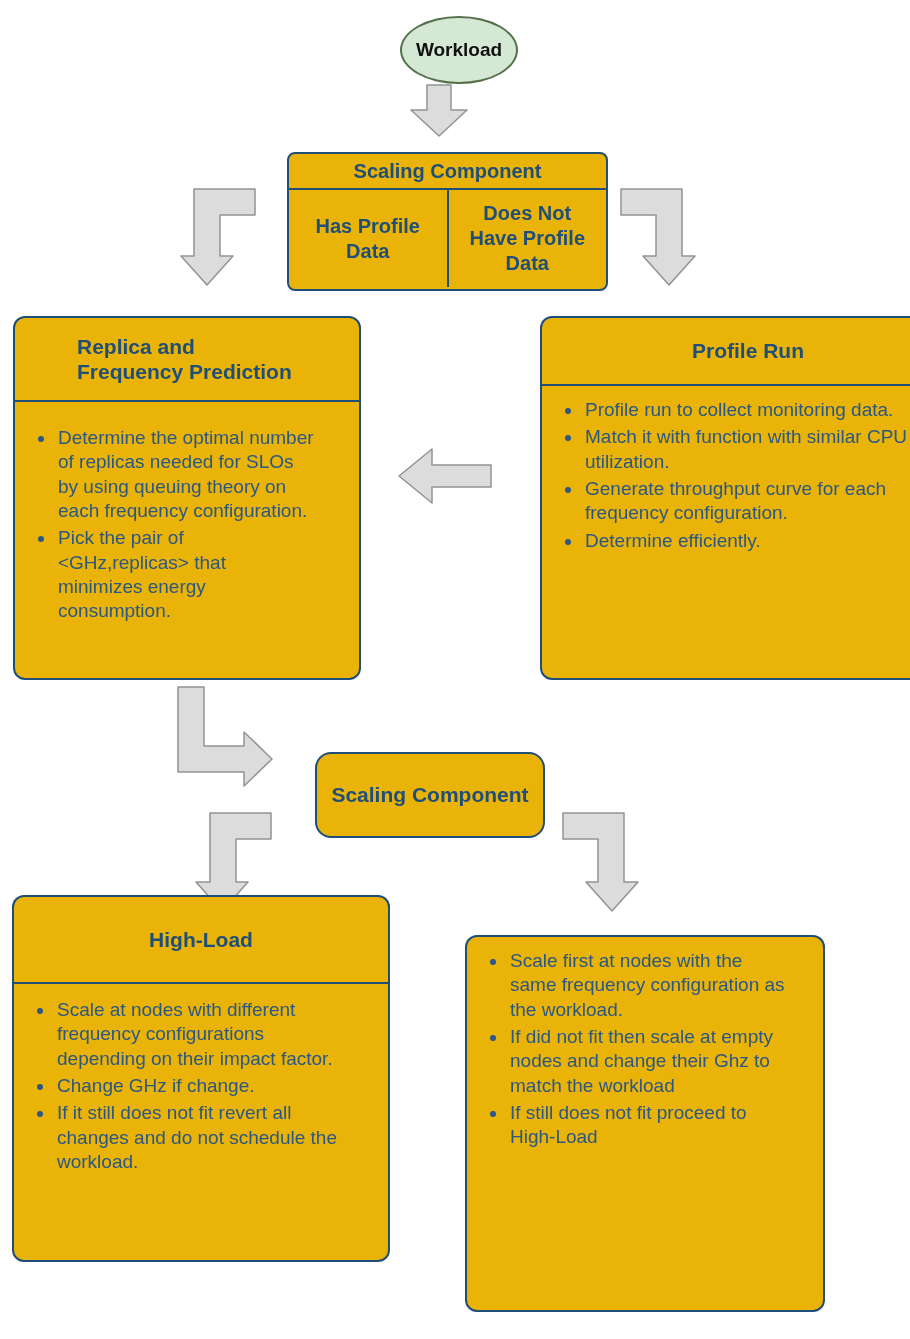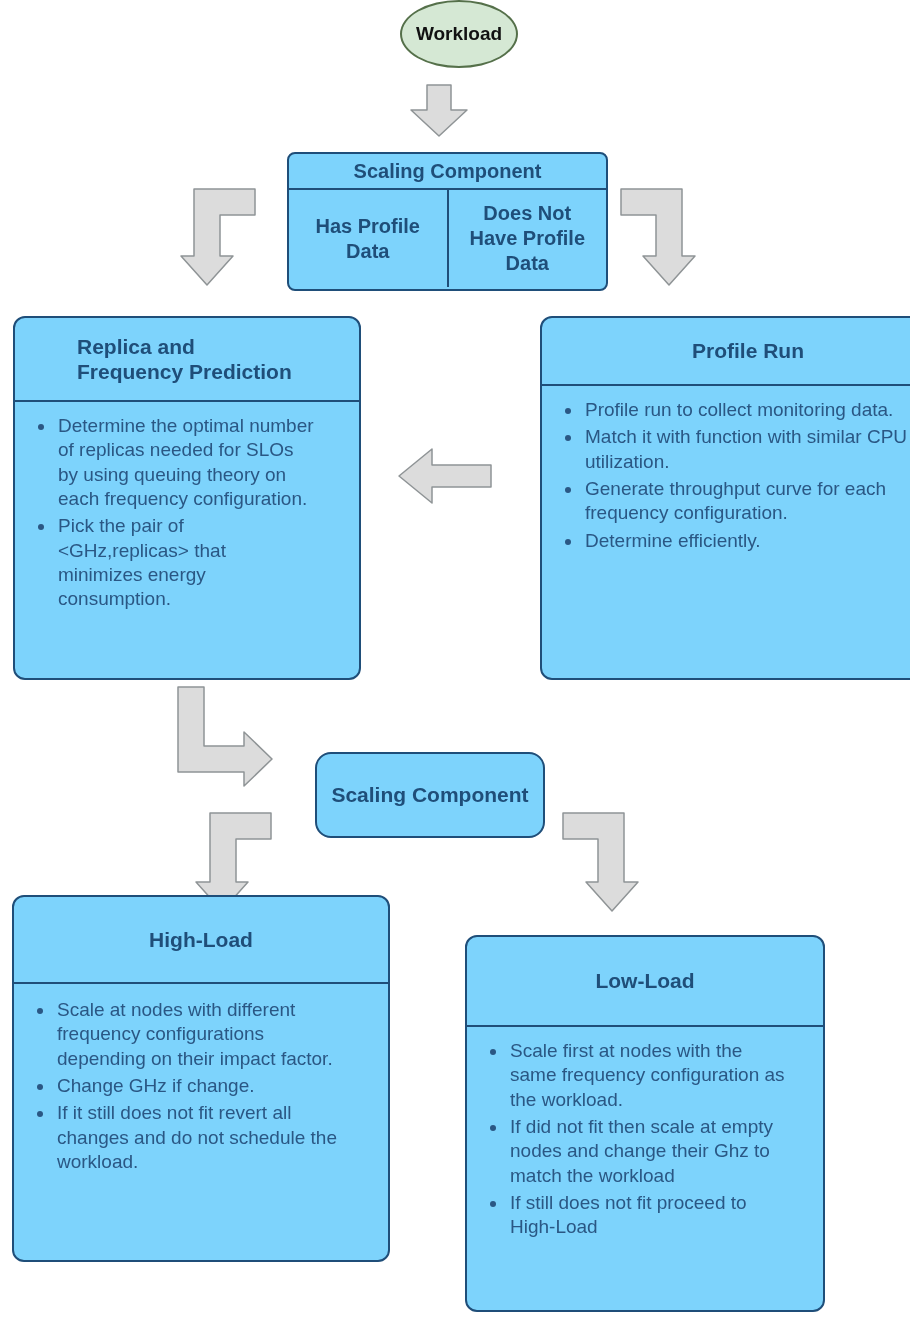--- a/index.html
+++ b/index.html
@@ -5,21 +5,21 @@
   :root{
     --box-border:#1f4e79; --heading-text:#1f4e79; --body-text:#2a5784;
     --arrow-fill:#dcdcdc; --arrow-stroke:#8f9496;
     --workload-fill:#d5e8d4; --workload-stroke:#55704a; --workload-text:#111111;
   }
   *{box-sizing:border-box;margin:0;padding:0}
   html,body{background:#ffffff}
   body{font-family:"Liberation Sans",sans-serif}
   .canvas{position:relative;width:910px;height:1339px;background:#fff;overflow:hidden}
   .abs{position:absolute}
-  .node{border:2px solid var(--box-border);background:#7dd3fc}
+  .node{border:2px solid var(--box-border);background:#eab308}
   .ellipse{border-radius:50%;background:var(--workload-fill);border:2px solid var(--workload-stroke);
            display:flex;align-items:center;justify-content:center;font-weight:bold;font-size:19px;
            color:var(--workload-text)}
   .arrow-shape{fill:var(--arrow-fill);stroke:var(--arrow-stroke);stroke-width:1.5;stroke-linejoin:round}
 
   
   .ts-title{height:36px;display:flex;align-items:center;justify-content:center;font-weight:bold;
             font-size:20px;color:var(--heading-text);border-bottom:2px solid var(--box-border)}
   .ts-cells{display:flex;height:calc(100% - 38px)}
   .ts-cell{flex:1;display:flex;align-items:center;justify-content:center;text-align:center;
@@ -33,34 +33,34 @@
                line-height:1.2;color:var(--heading-text)}
   .hdr-replica{height:84px}
   .hdr-profile{height:68px}
   .hdr-high{height:87px}
   .hdr-low{height:90px}
   .title-text{margin:0 auto}
 
   .bullets{color:var(--body-text);font-size:19px;line-height:1.28}
   .bullets ul{list-style:disc outside;padding-left:25px}
   .bullets li{margin-bottom:3px;padding-left:2px}
-  .body-replica{padding:12px 44px 8px 16px}
+  .body-replica{padding:24px 44px 8px 16px}
   .body-profile{padding:12px 36px 8px 16px}
   .body-high{padding:14px 46px 8px 16px}
   .body-low{padding:12px 32px 8px 16px}
 
   .mid-scaling{border-radius:16px;display:flex;align-items:center;justify-content:center;
                font-weight:bold;font-size:21px;text-align:center;color:var(--heading-text)}
 </style>
 </head>
 <body>
 
 <div class="canvas">
 
-  <div class="abs ellipse" style="left:400px;top:0;width:118px;height:68px">
+  <div class="abs ellipse" style="left:400px;top:16px;width:118px;height:68px">
     <span>Workload</span>
   </div>
 
   <svg class="abs" style="left:408px;top:84px" width="62" height="54" viewBox="0 0 62 54">
     <polygon class="arrow-shape" points="19,1 43,1 43,26 59,26 31,52 3,26 19,26"></polygon>
   </svg>
 
   <div class="abs node" style="left:287px;top:152px;width:321px;height:139px;border-radius:8px">
     <div class="ts-title">Scaling Component</div>
     <div class="ts-cells">
@@ -130,23 +130,20 @@
     <div class="bullets body-high">
       <ul>
           <li>Scale at nodes with different frequency configurations depending on their impact factor.</li>
           <li>Change GHz if change.</li>
           <li>If it still does not fit revert all changes and do not schedule the workload.</li>
         </ul>
     </div>
   </div>
 
   <div class="abs node card" style="left:465px;top:935px;width:360px;height:377px">
-    <div class="card-header hdr-low">
-      <div class="title-text">Low-Load</div>
-    </div>
     <div class="bullets body-low">
       <ul>
           <li>Scale first at nodes with the same frequency configuration as the workload.</li>
           <li>If did not fit then scale at empty nodes and change their Ghz to match the workload</li>
           <li>If still does not fit proceed to High-Load</li>
         </ul>
     </div>
   </div>
 
 </div>

